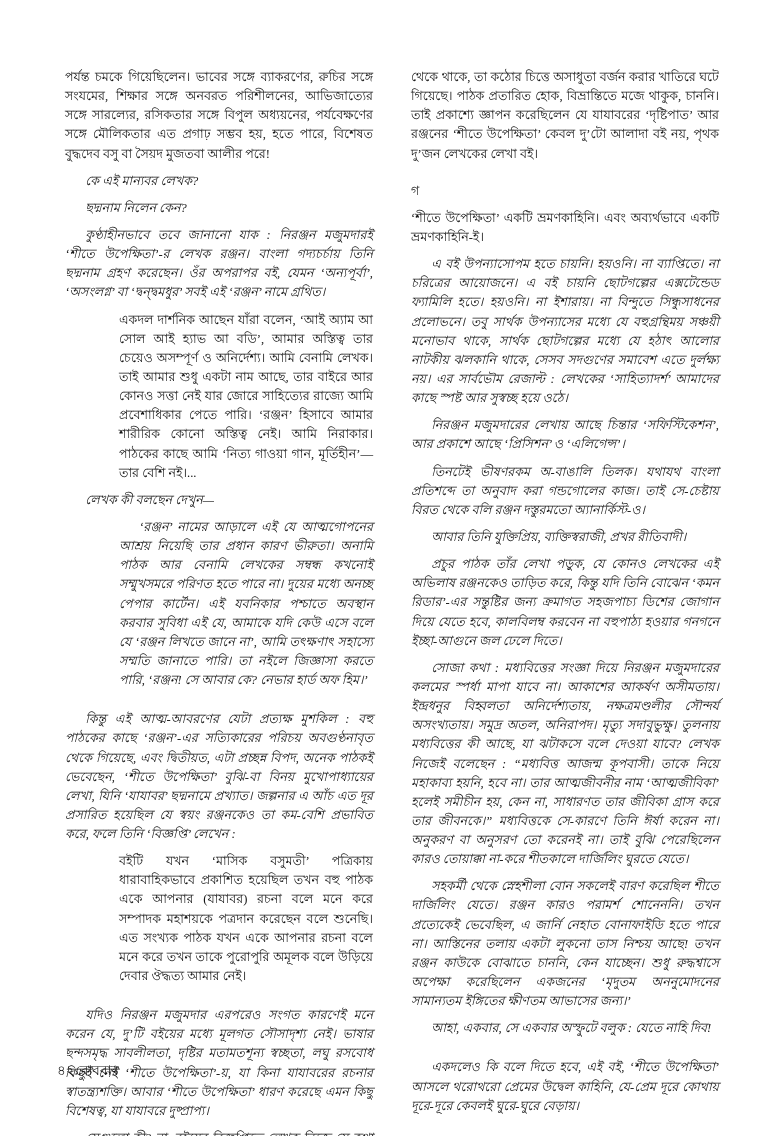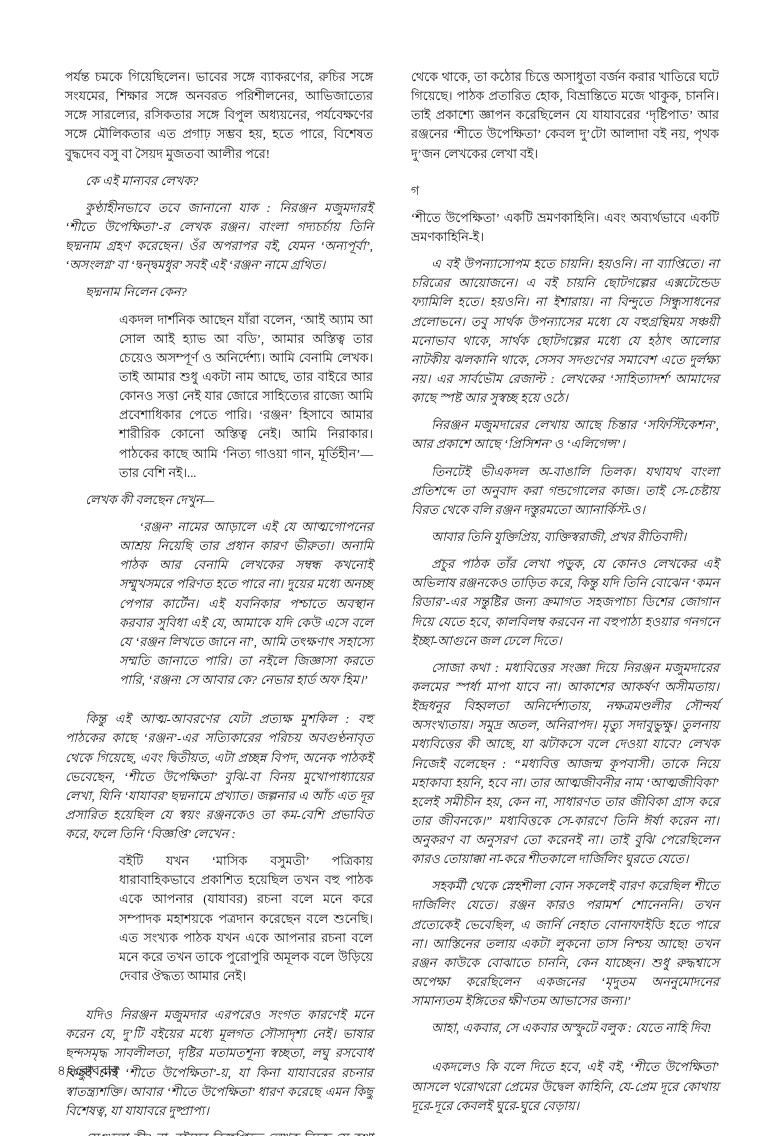--- a/index.html
+++ b/index.html
@@ -54,38 +54,38 @@
   }
 </style>
 </head>
 <body>
 
 <div class="page">
   <div class="columns">
     <div class="column" id="col-left">
         <p class="block">পর্যন্ত চমকে গিয়েছিলেন। ভাবের সঙ্গে ব্যাকরণের, রুচির সঙ্গে সংযমের, শিক্ষার সঙ্গে অনবরত পরিশীলনের, আভিজাত্যের সঙ্গে সারল্যের, রসিকতার সঙ্গে বিপুল অধ্যয়নের, পর্যবেক্ষণের সঙ্গে মৌলিকতার এত প্রগাঢ় সম্ভব হয়, হতে পারে, বিশেষত বুদ্ধদেব বসু বা সৈয়দ মুজতবা আলীর পরে!</p>
         <p class="block indent">কে এই মান্যবর লেখক?</p>
+        <p class="block indent">ছদ্মনাম নিলেন কেন?</p>
         <p class="block indent">কুণ্ঠাহীনভাবে তবে জানানো যাক : নিরঞ্জন মজুমদারই ‘শীতে উপেক্ষিতা’-র লেখক রঞ্জন। বাংলা গদ্যচর্চায় তিনি ছদ্মনাম গ্রহণ করেছেন। ওঁর অপরাপর বই, যেমন ‘অন্যপূর্বা’, ‘অসংলগ্ন’ বা ‘দ্বন্দ্বমধুর’ সবই এই ‘রঞ্জন’ নামে গ্রথিত।</p>
-        <p class="block indent">ছদ্মনাম নিলেন কেন?</p>
         <p class="block quote">একদল দার্শনিক আছেন যাঁরা বলেন, ‘আই অ্যাম আ সোল আই হ্যাভ আ বডি’, আমার অস্তিত্ব তার চেয়েও অসম্পূর্ণ ও অনির্দেশ্য। আমি বেনামি লেখক। তাই আমার শুধু একটা নাম আছে, তার বাইরে আর কোনও সত্তা নেই যার জোরে সাহিত্যের রাজ্যে আমি প্রবেশাধিকার পেতে পারি। ‘রঞ্জন’ হিসাবে আমার শারীরিক কোনো অস্তিত্ব নেই। আমি নিরাকার। পাঠকের কাছে আমি ‘নিত্য গাওয়া গান, মূর্তিহীন’— তার বেশি নই।...</p>
         <p class="block indent">লেখক কী বলছেন দেখুন—</p>
         <p class="block quote indent">‘রঞ্জন’ নামের আড়ালে এই যে আত্মগোপনের আশ্রয় নিয়েছি তার প্রধান কারণ ভীরুতা। অনামি পাঠক আর বেনামি লেখকের সম্বন্ধ কখনোই সম্মুখসমরে পরিণত হতে পারে না। দুয়ের মধ্যে অনচ্ছ পেপার কার্টেন। এই যবনিকার পশ্চাতে অবস্থান করবার সুবিধা এই যে, আমাকে যদি কেউ এসে বলে যে ‘রঞ্জন লিখতে জানে না’, আমি তৎক্ষণাৎ সহাস্যে সম্মতি জানাতে পারি। তা নইলে জিজ্ঞাসা করতে পারি, ‘রঞ্জন! সে আবার কে? নেভার হার্ড অফ হিম।’</p>
         <p class="block indent gap">কিন্তু এই আত্ম-আবরণের যেটা প্রত্যক্ষ মুশকিল : বহু পাঠকের কাছে ‘রঞ্জন’-এর সত্যিকারের পরিচয় অবগুণ্ঠনাবৃত থেকে গিয়েছে, এবং দ্বিতীয়ত, এটা প্রচ্ছন্ন বিপদ, অনেক পাঠকই ভেবেছেন, ‘শীতে উপেক্ষিতা’ বুঝি-বা বিনয় মুখোপাধ্যায়ের লেখা, যিনি ‘যাযাবর’ ছদ্মনামে প্রখ্যাত। জল্পনার এ আঁচ এত দূর প্রসারিত হয়েছিল যে স্বয়ং রঞ্জনকেও তা কম-বেশি প্রভাবিত করে, ফলে তিনি ‘বিজ্ঞপ্তি’ লেখেন :</p>
         <p class="block quote">বইটি যখন ‘মাসিক বসুমতী’ পত্রিকায় ধারাবাহিকভাবে প্রকাশিত হয়েছিল তখন বহু পাঠক একে আপনার (যাযাবর) রচনা বলে মনে করে সম্পাদক মহাশয়কে পত্রদান করেছেন বলে শুনেছি। এত সংখ্যক পাঠক যখন একে আপনার রচনা বলে মনে করে তখন তাকে পুরোপুরি অমূলক বলে উড়িয়ে দেবার ঔদ্ধত্য আমার নেই।</p>
         <p class="block indent gap">যদিও নিরঞ্জন মজুমদার এরপরেও সংগত কারণেই মনে করেন যে, দু’টি বইয়ের মধ্যে মূলগত সৌসাদৃশ্য নেই। ভাষার ছন্দসমৃদ্ধ সাবলীলতা, দৃষ্টির মতামতশূন্য স্বচ্ছতা, লঘু রসবোধ কিছুই নেই ‘শীতে উপেক্ষিতা’-য়, যা কিনা যাযাবরের রচনার স্বাতন্ত্র্যশক্তি। আবার ‘শীতে উপেক্ষিতা’ ধারণ করেছে এমন কিছু বিশেষত্ব, যা যাযাবরে দুষ্প্রাপ্য।</p>
         <p class="block indent">সেগুলো কী? না, বইয়ের বিজ্ঞপ্তিতে লেখক নিজে সে-কথা বলেননি। তাতে তাঁর কৌলীন্য রক্ষিত হয়েছে নিঃসন্দেহে। কিন্তু কিছু আমোদগেড়ে একজন্ত্বেও ভুলই বুঝেছিলেন! ভেবে নিয়েছিলেন, যাযাবরকে বুঝি অসম্মান জানানো হল।</p>
         <p class="block indent">সেজন্য দ্বিতীয় মুদ্রণের ‘ভূমিকা’-য় রঞ্জনকে ফের লিখতে হয়েছিল যে, আগের ভূমিকায় কিঞ্চিৎ অসৌজন্যের সংকেত যদি</p>
       </div>
     <div class="column" id="col-right">
         <p class="block">থেকে থাকে, তা কঠোর চিত্তে অসাধুতা বর্জন করার খাতিরে ঘটে গিয়েছে। পাঠক প্রতারিত হোক, বিভ্রান্তিতে মজে থাকুক, চাননি। তাই প্রকাশ্যে জ্ঞাপন করেছিলেন যে যাযাবরের ‘দৃষ্টিপাত’ আর রঞ্জনের ‘শীতে উপেক্ষিতা’ কেবল দু’টো আলাদা বই নয়, পৃথক দু’জন লেখকের লেখা বই।</p>
         <p class="block section-mark">গ</p>
         <p class="block">‘শীতে উপেক্ষিতা’ একটি ভ্রমণকাহিনি। এবং অব্যর্থভাবে একটি ভ্রমণকাহিনি-ই।</p>
         <p class="block indent">এ বই উপন্যাসোপম হতে চায়নি। হয়ওনি। না ব্যাপ্তিতে। না চরিত্রের আয়োজনে। এ বই চায়নি ছোটগল্পের এক্সটেন্ডেড ফ্যামিলি হতে। হয়ওনি। না ইশারায়। না বিন্দুতে সিন্ধুসাধনের প্রলোভনে। তবু সার্থক উপন্যাসের মধ্যে যে বহুগ্রন্থিময় সঞ্চয়ী মনোভাব থাকে, সার্থক ছোটগল্পের মধ্যে যে হঠাৎ আলোর নাটকীয় ঝলকানি থাকে, সেসব সদগুণের সমাবেশ এতে দুর্লক্ষ্য নয়। এর সার্বভৌম রেজাল্ট : লেখকের ‘সাহিত্যাদর্শ’ আমাদের কাছে স্পষ্ট আর সুস্বচ্ছ হয়ে ওঠে।</p>
         <p class="block indent">নিরঞ্জন মজুমদারের লেখায় আছে চিন্তার ‘সফিস্টিকেশন’, আর প্রকাশে আছে ‘প্রিসিশন’ ও ‘এলিগেন্স’।</p>
-        <p class="block indent">তিনটেই ভীএকদল অ-বাঙালি তিলক। যথাযথ বাংলা প্রতিশব্দে তা অনুবাদ করা গন্ডগোলের কাজ। তাই সে-চেষ্টায় বিরত থেকে বলি রঞ্জন দস্তুরমতো অ্যানার্কিস্ট-ও।</p>
+        <p class="block indent">তিনটেই ভীষণরকম অ-বাঙালি তিলক। যথাযথ বাংলা প্রতিশব্দে তা অনুবাদ করা গন্ডগোলের কাজ। তাই সে-চেষ্টায় বিরত থেকে বলি রঞ্জন দস্তুরমতো অ্যানার্কিস্ট-ও।</p>
         <p class="block indent">আবার তিনি যুক্তিপ্রিয়, ব্যক্তিস্বরাজী, প্রখর রীতিবাদী।</p>
         <p class="block indent">প্রচুর পাঠক তাঁর লেখা পড়ুক, যে কোনও লেখকের এই অভিলাষ রঞ্জনকেও তাড়িত করে, কিন্তু যদি তিনি বোঝেন ‘কমন রিডার’-এর সন্তুষ্টির জন্য ক্রমাগত সহজপাচ্য ডিশের জোগান দিয়ে যেতে হবে, কালবিলম্ব করবেন না বহুপাঠ্য হওয়ার গনগনে ইচ্ছা-আগুনে জল ঢেলে দিতে।</p>
         <p class="block indent">সোজা কথা : মধ্যবিত্তের সংজ্ঞা দিয়ে নিরঞ্জন মজুমদারের কলমের স্পর্ধা মাপা যাবে না। আকাশের আকর্ষণ অসীমতায়। ইন্দ্রধনুর বিহ্বলতা অনির্দেশ্যতায়, নক্ষত্রমণ্ডলীর সৌন্দর্য অসংখ্যতায়। সমুদ্র অতল, অনিরাপদ। মৃত্যু সদাবুভুক্ষু। তুলনায় মধ্যবিত্তের কী আছে, যা ঝটাকসে বলে দেওয়া যাবে? লেখক নিজেই বলেছেন : “মধ্যবিত্ত আজন্ম কূপবাসী। তাকে নিয়ে মহাকাব্য হয়নি, হবে না। তার আত্মজীবনীর নাম ‘আত্মজীবিকা’ হলেই সমীচীন হয়, কেন না, সাধারণত তার জীবিকা গ্রাস করে তার জীবনকে।” মধ্যবিত্তকে সে-কারণে তিনি ঈর্ষা করেন না। অনুকরণ বা অনুসরণ তো করেনই না। তাই বুঝি পেরেছিলেন কারও তোয়াক্কা না-করে শীতকালে দার্জিলিং ঘুরতে যেতে।</p>
         <p class="block indent">সহকর্মী থেকে স্নেহশীলা বোন সকলেই বারণ করেছিল শীতে দার্জিলিং যেতে। রঞ্জন কারও পরামর্শ শোনেননি। তখন প্রত্যেকেই ভেবেছিল, এ জার্নি নেহাত বোনাফাইডি হতে পারে না। আস্তিনের তলায় একটা লুকনো তাস নিশ্চয় আছে! তখন রঞ্জন কাউকে বোঝাতে চাননি, কেন যাচ্ছেন। শুধু রুদ্ধশ্বাসে অপেক্ষা করেছিলেন একজনের ‘মৃদুতম অননুমোদনের সামান্যতম ইঙ্গিতের ক্ষীণতম আভাসের জন্য।’</p>
         <p class="block indent">আহা, একবার, সে একবার অস্ফুটে বলুক : যেতে নাহি দিব!</p>
         <p class="block indent gap">একদলেও কি বলে দিতে হবে, এই বই, ‘শীতে উপেক্ষিতা’ আসলে থরোথরো প্রেমের উদ্বেল কাহিনি, যে-প্রেম দূরে কোথায় দূরে-দূরে কেবলই ঘুরে-ঘুরে বেড়ায়।</p>
       </div>
   </div>
   <div class="footer">
     <span>৪২</span>

